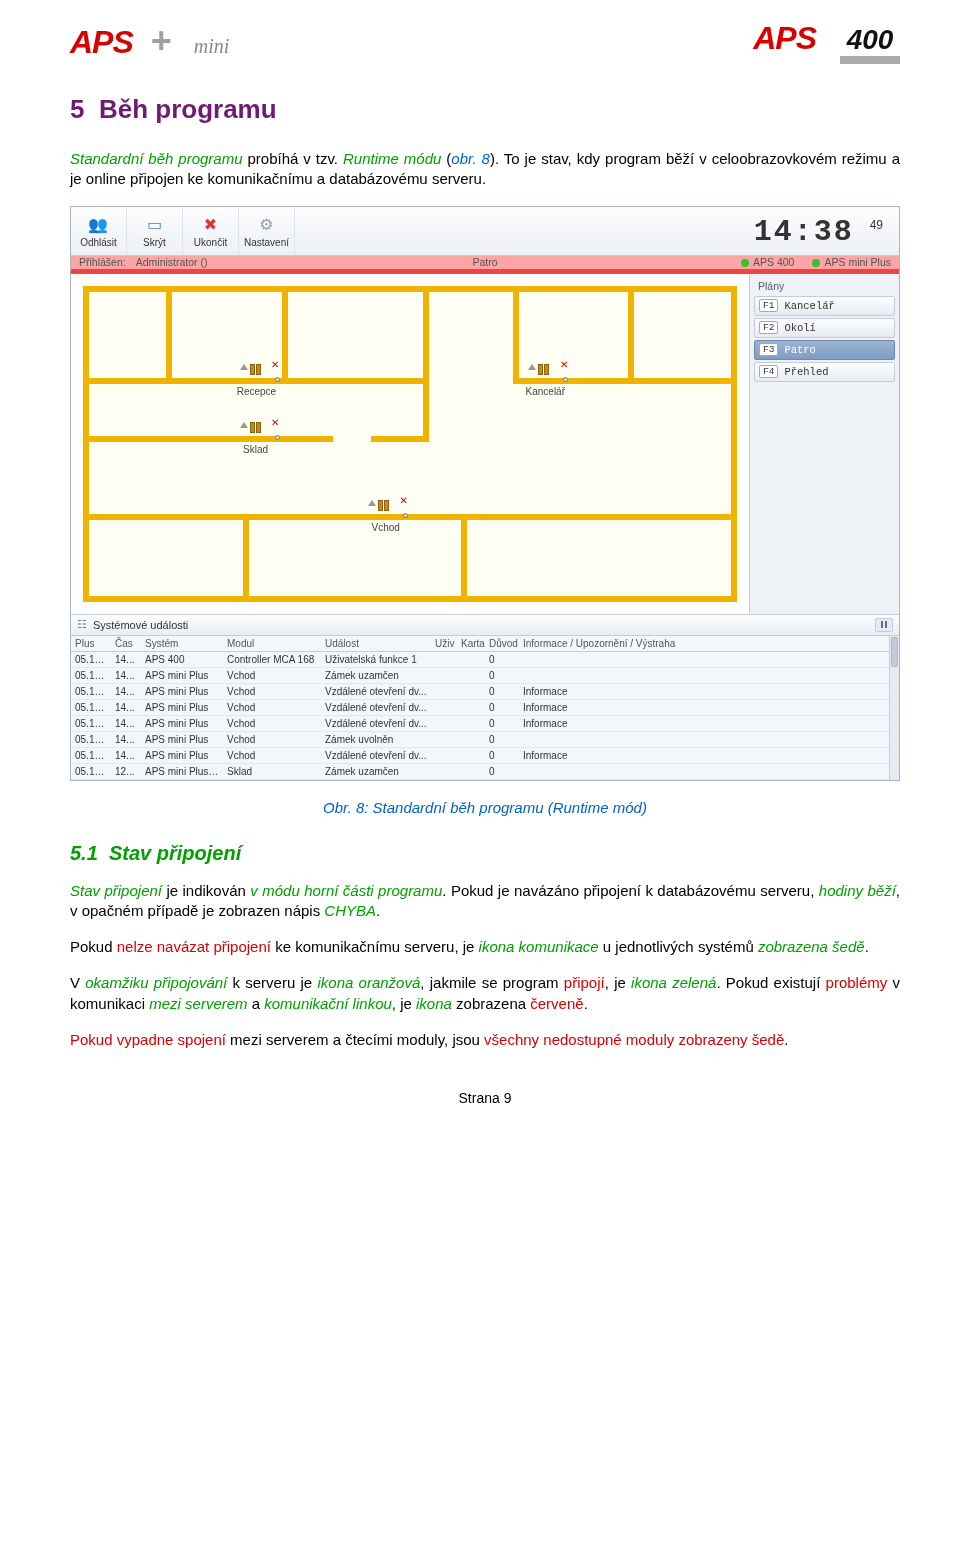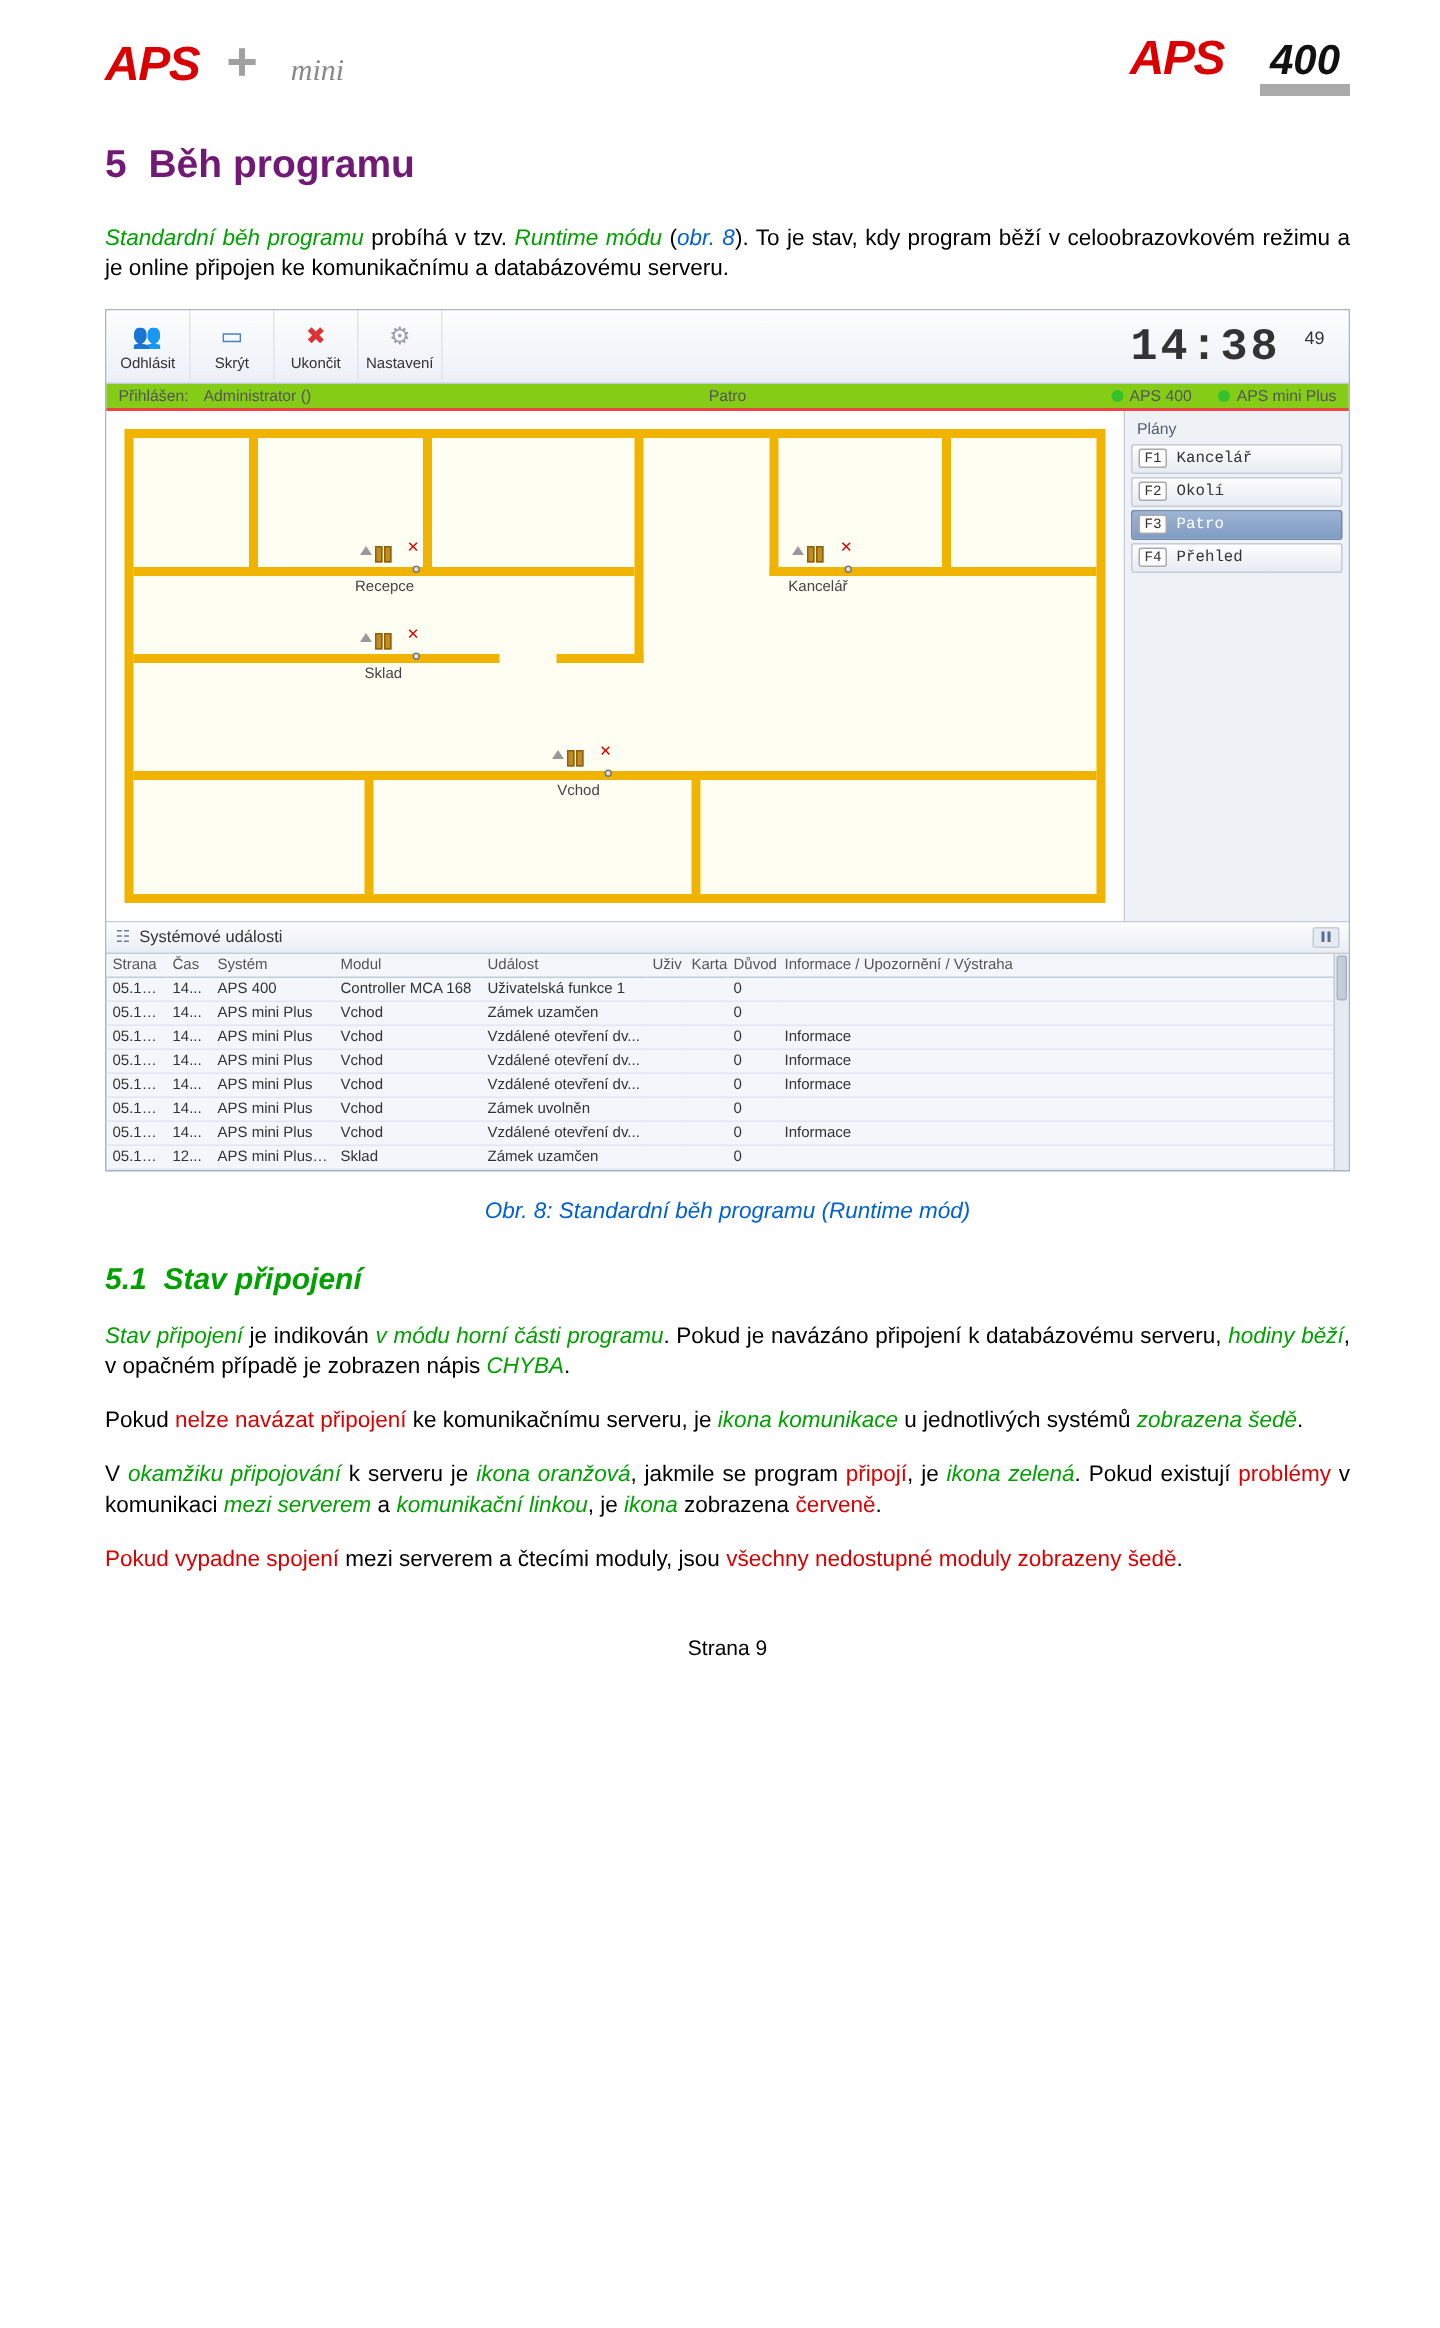--- a/index.html
+++ b/index.html
@@ -33,21 +33,21 @@
 
   
   .app-window { border: 1px solid #a9b4c4; background: #f3f6fa; font-size: 11px; color: #333; }
   .toolbar { display: flex; align-items: center; gap: 0; border-bottom: 1px solid #c5ccd8; background: linear-gradient(#fdfdfe,#ecf0f6); }
   .toolbar .btn { width: 56px; height: 48px; display:flex; flex-direction:column; align-items:center; justify-content:center; gap:2px; border-right:1px solid #dfe4ec; }
   .toolbar .btn .ico { width:22px; height:22px; display:flex; align-items:center; justify-content:center; font-size:16px; }
   .toolbar .btn .lbl { font-size: 10px; }
   .toolbar .clock { margin-left:auto; padding: 2px 16px 0 0; display:flex; align-items:flex-start; gap:16px;}
   .toolbar .clock .time { font-family: "Courier New", monospace; font-size: 30px; font-weight: bold; letter-spacing: 2px;}
   .toolbar .clock .sec { font-size:12px; margin-top:3px;}
-  .statusbar { display:flex; align-items:center; font-size: 10.5px; color:#555; border-bottom:2px solid #ef4444; background:#84cc16; height:18px; padding:0 8px; gap:10px;}
+  .statusbar { display:flex; align-items:center; font-size: 10.5px; color:#555; border-bottom:5px solid #ef4444; background:#fca5a5; height:18px; padding:0 8px; gap:10px;}
   .statusbar .center { position:absolute; left:50%; transform:translateX(-50%);}
   .statusbar .right { margin-left:auto; display:flex; gap:18px; align-items:center;}
   .statusbar .dot { display:inline-block; width:8px; height:8px; border-radius:50%; background:#34c22a; margin-right:4px; vertical-align:middle;}
   .app-body { display:flex; }
   .floorplan { flex:1; background:#fff; padding:12px; position:relative; height:340px; }
   .fp-outer { border: 6px solid #f0b400; width:100%; height:100%; position:relative; background:#fffef2;}
   .fp-wall { position:absolute; background:#f0b400;}
   .fp-room-label { position:absolute; font-size:10px; color:#444;}
   .fp-door { position:absolute; width:24px; height:16px; display:flex; align-items:center; gap:1px;}
   .fp-door .d { width:5px; height:11px; background:#c48a1f; border:1px solid #8a5f10;}
@@ -228,21 +228,21 @@
               <col class="c-sys">
               <col class="c-mod">
               <col class="c-evt">
               <col class="c-uzv">
               <col class="c-karta">
               <col class="c-duvod">
               <col class="c-info">
             </colgroup>
           <thead>
               <tr id="ev-head">
-                <th>Strana</th>
+                <th>Plus</th>
                 <th>Čas</th>
                 <th>Systém</th>
                 <th>Modul</th>
                 <th>Událost</th>
                 <th>Uživ</th>
                 <th>Karta</th>
                 <th>Důvod</th>
                 <th>Informace / Upozornění / Výstraha</th>
               </tr>
             </thead>

